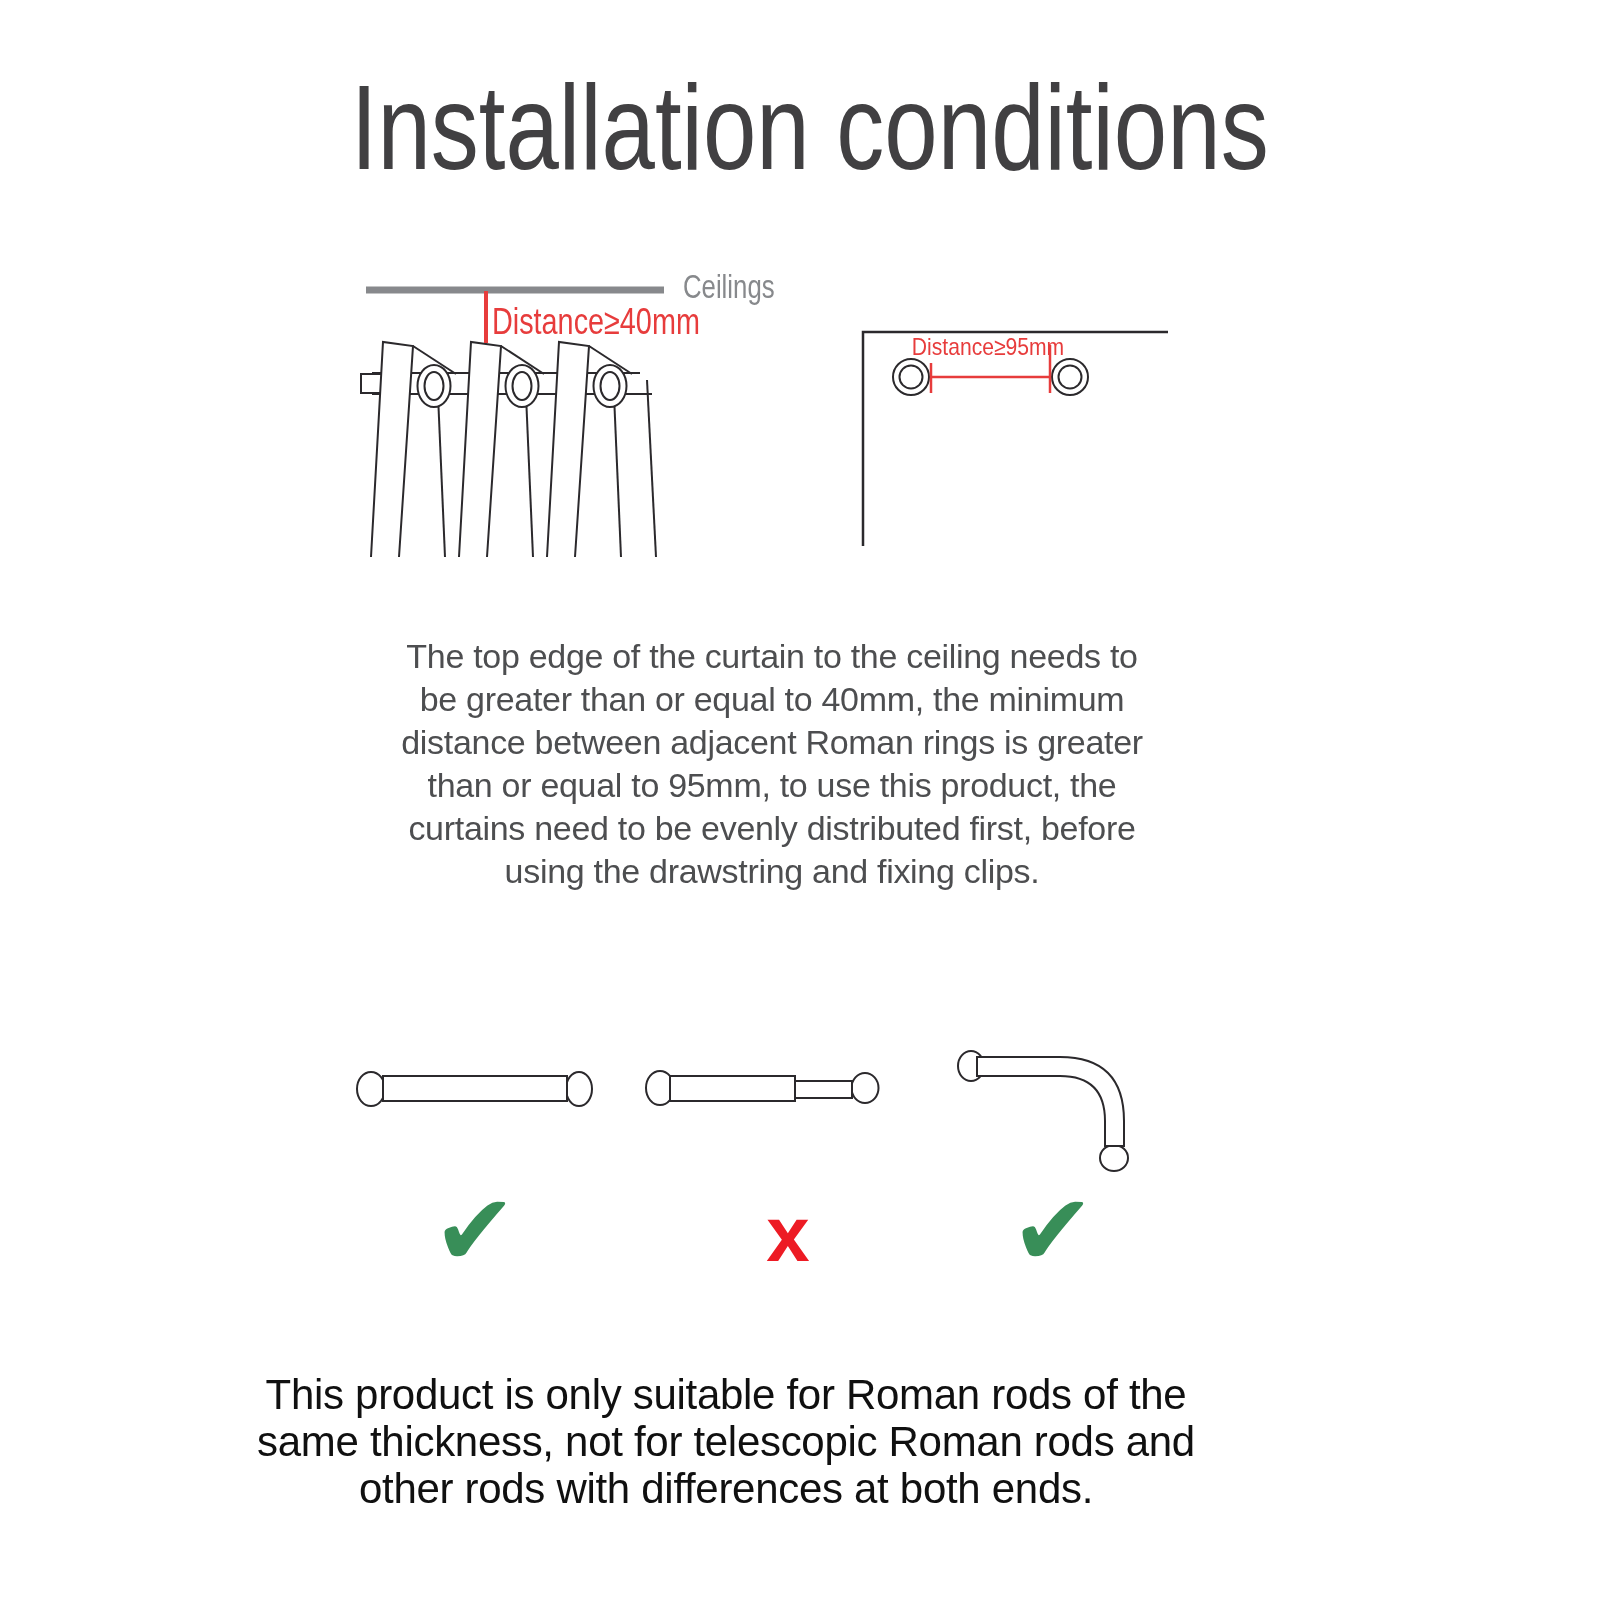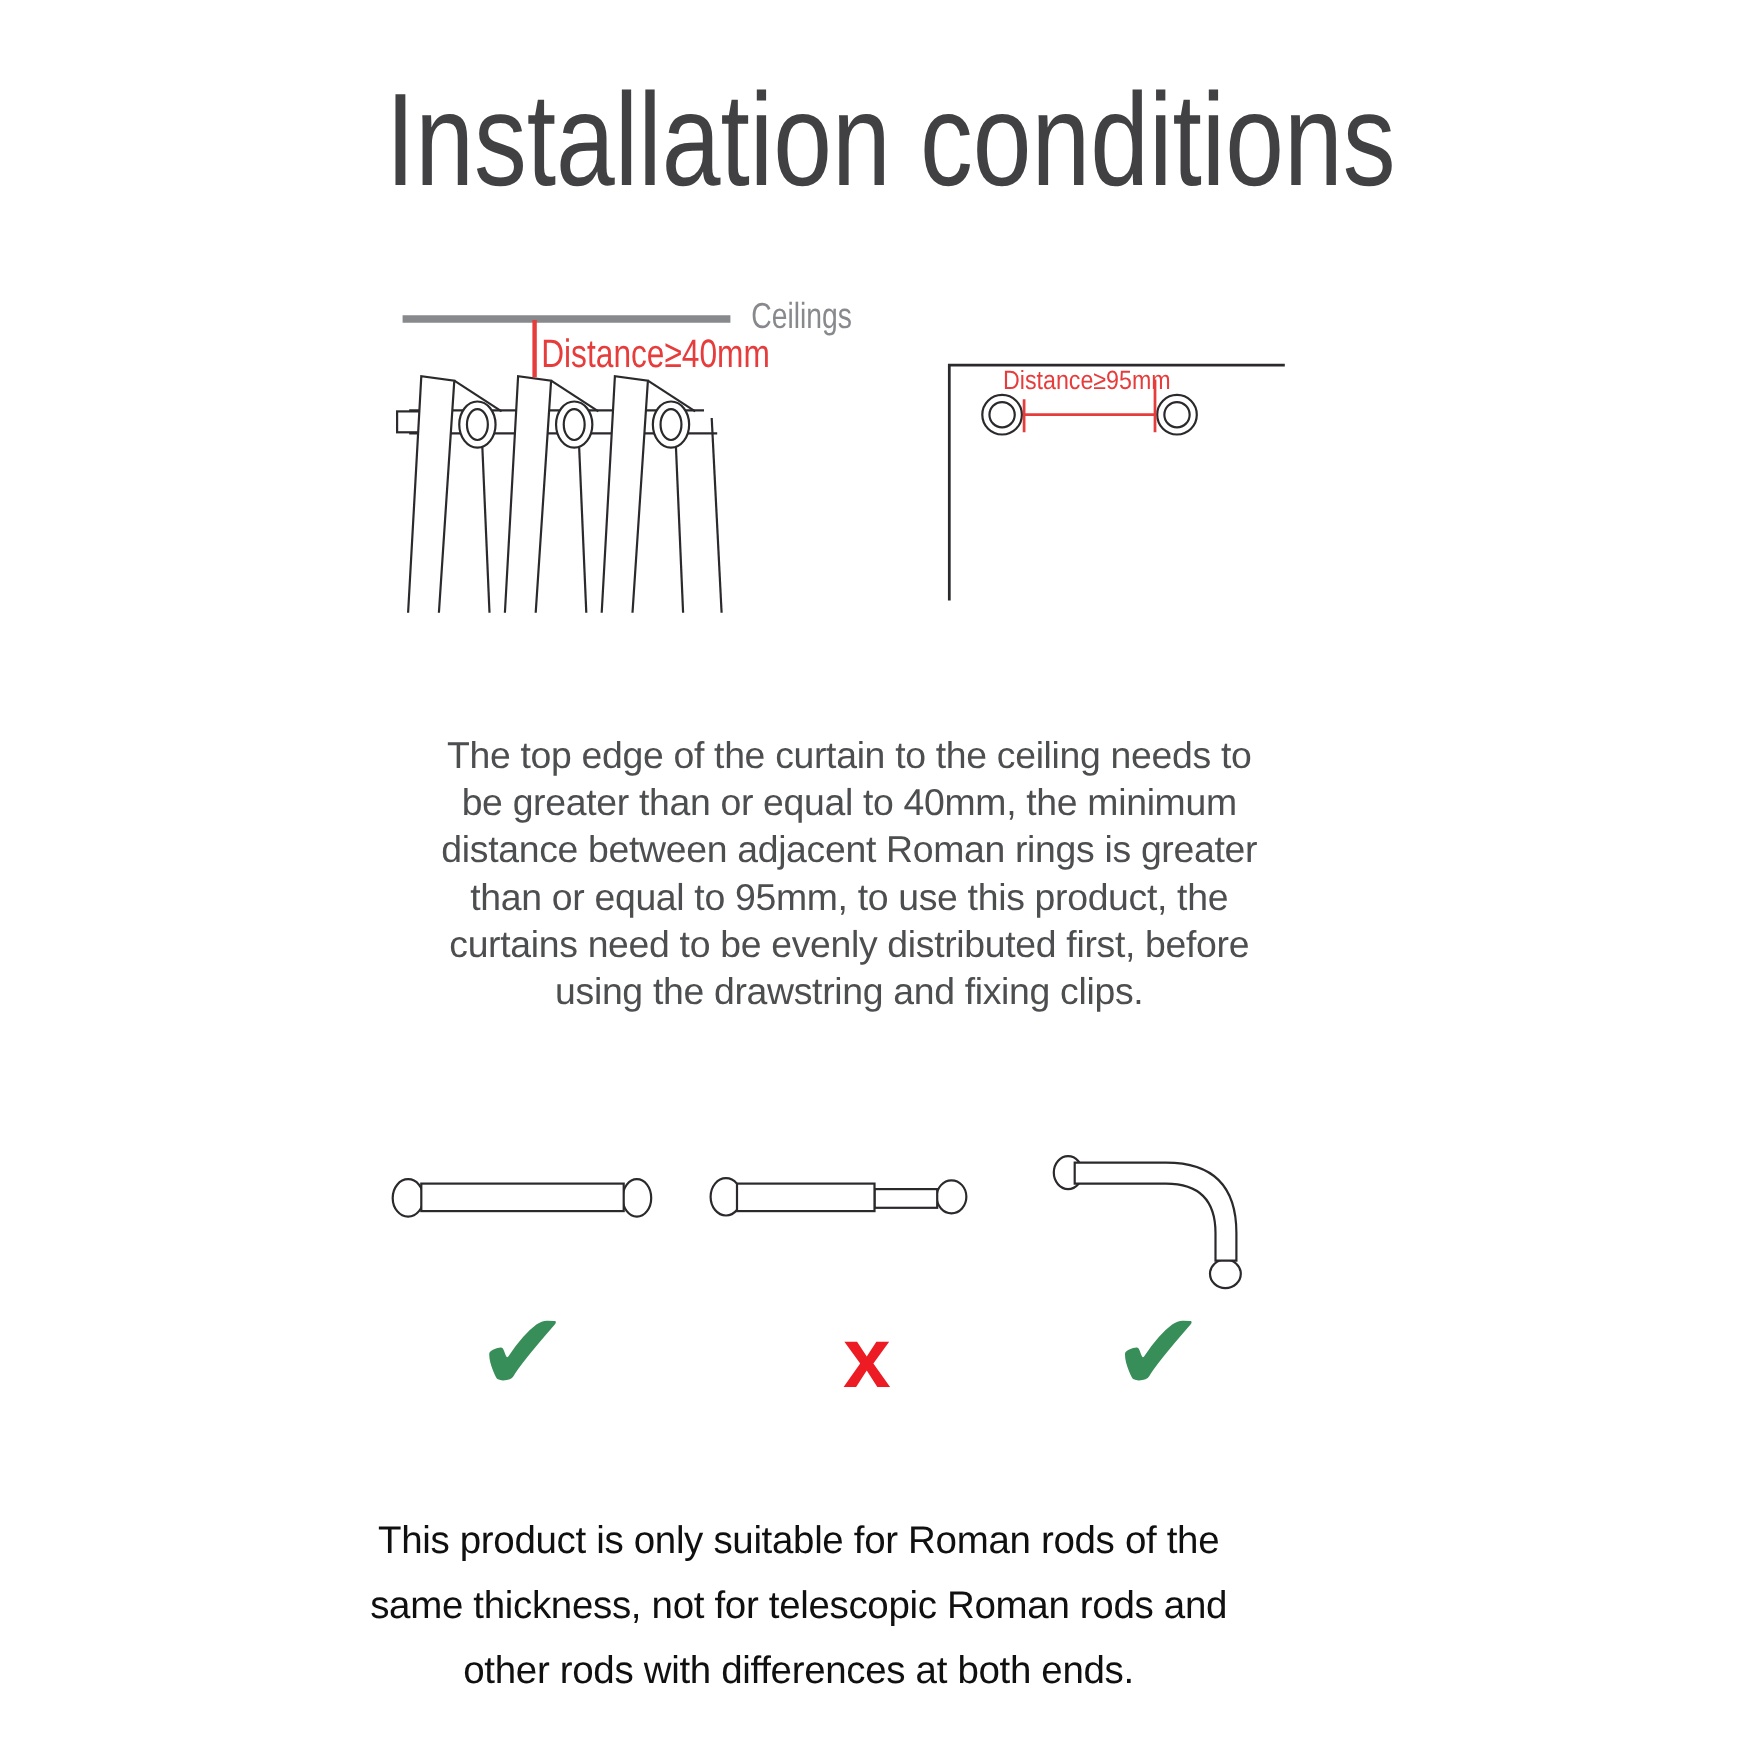--- a/index.html
+++ b/index.html
@@ -33,24 +33,24 @@
     transform:scaleX(0.80);transform-origin:0 50%;
   }
   .distance95-label{
     top:310px;left:888px;width:200px;text-align:center;font-size:24px;line-height:26px;
     color:var(--red-label);transform:scaleX(0.88);
   }
   .para{
     position:absolute;white-space:pre-line;text-align:center;letter-spacing:-0.3px;
   }
   .para-top{
-    top:642px;left:297px;width:950px;font-size:34px;line-height:43px;color:var(--body-gray);
+    top:611px;left:297px;width:950px;font-size:34px;line-height:43px;color:var(--body-gray);
   }
   .para-bottom{
-    top:1347px;left:251px;width:950px;font-size:35px;line-height:59px;color:var(--body-black);
+    top:1347px;left:251px;width:950px;font-size:42px;line-height:47px;color:var(--body-black);
   }
   svg.diagram{position:absolute;display:block;}
   #top-diagram{left:340px;top:230px;}
   #rods-diagram{left:340px;top:1005px;}
   .ln{stroke:var(--line-art);stroke-width:2;fill:none;}
   .lnf{stroke:var(--line-art);stroke-width:2;fill:#fff;}
   .ceiling-ln{stroke:var(--label-gray);stroke-width:7;fill:none;}
   .red-ln{stroke:var(--red-label);stroke-width:2.5;fill:none;}
   .red-ln-thick{stroke:var(--red-label);stroke-width:4;fill:none;}
   .wall-ln{stroke:var(--line-art);stroke-width:2.5;fill:none;}

